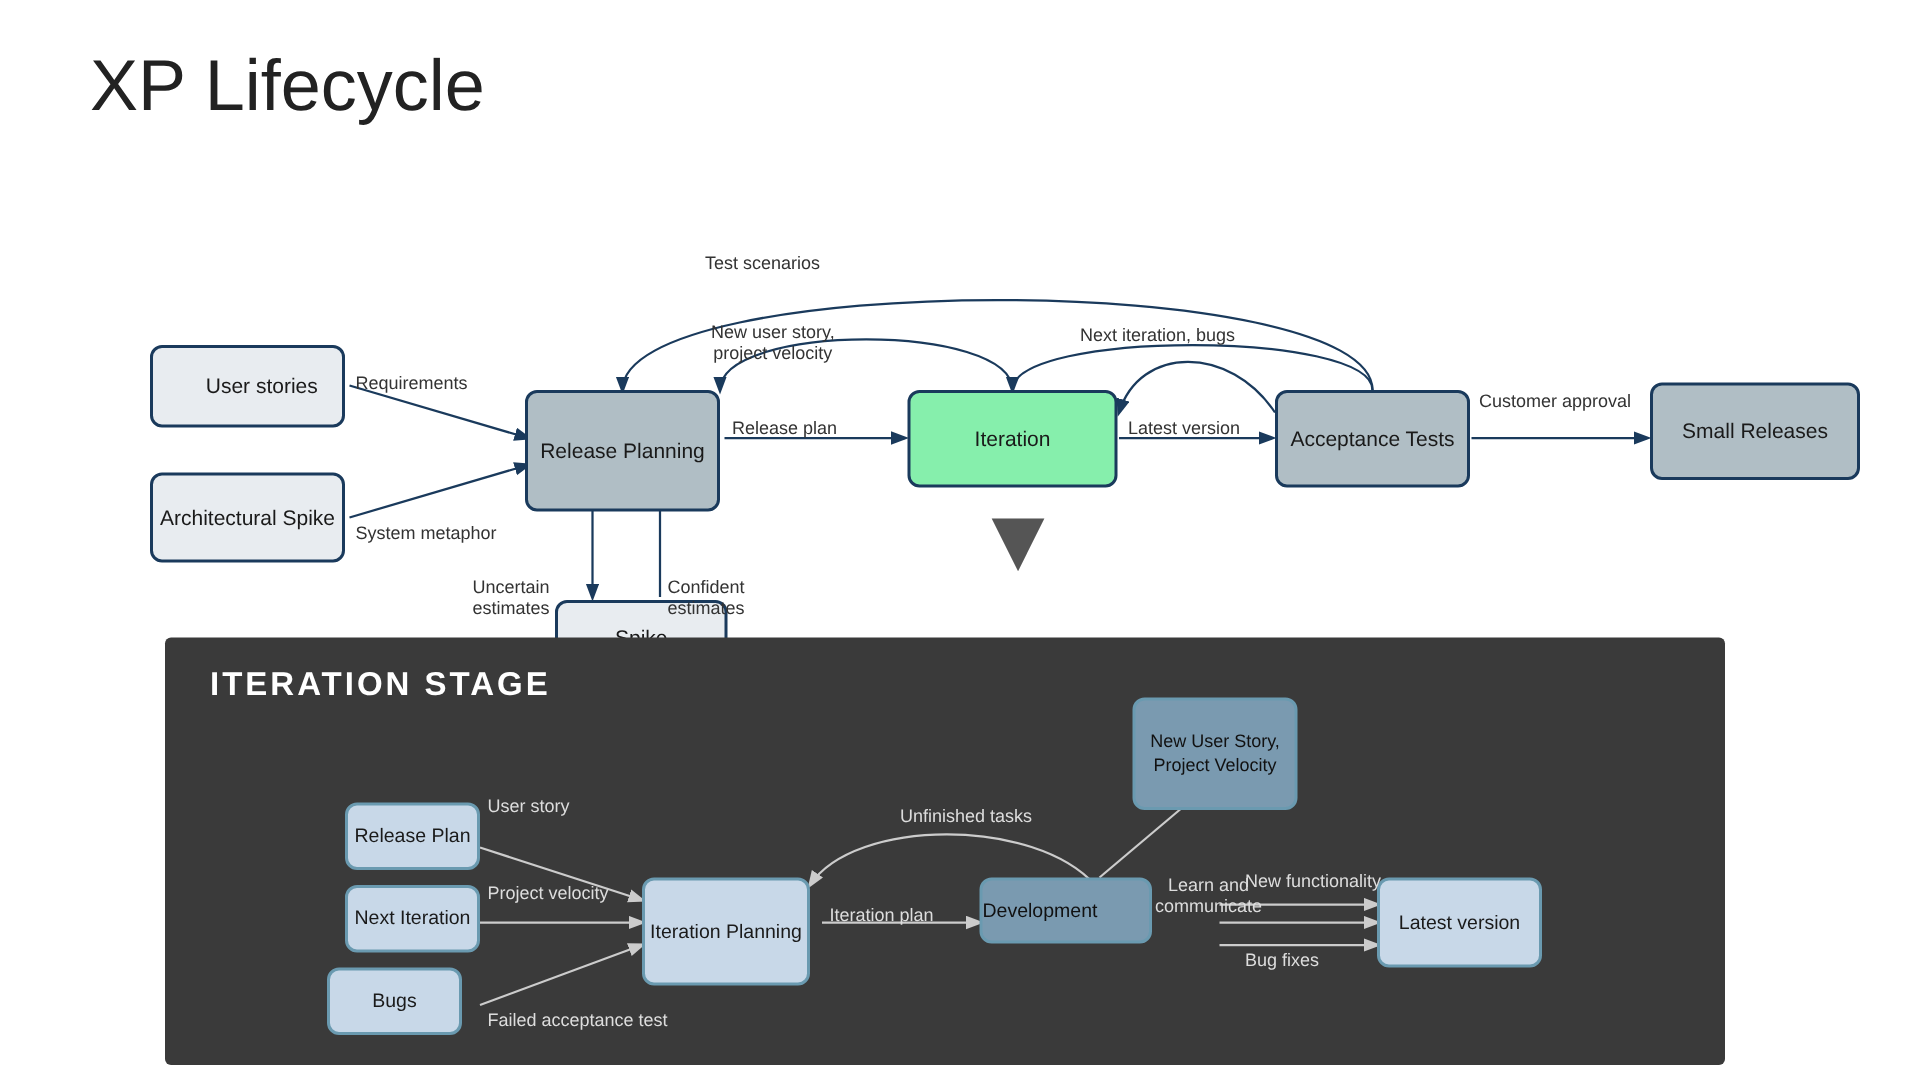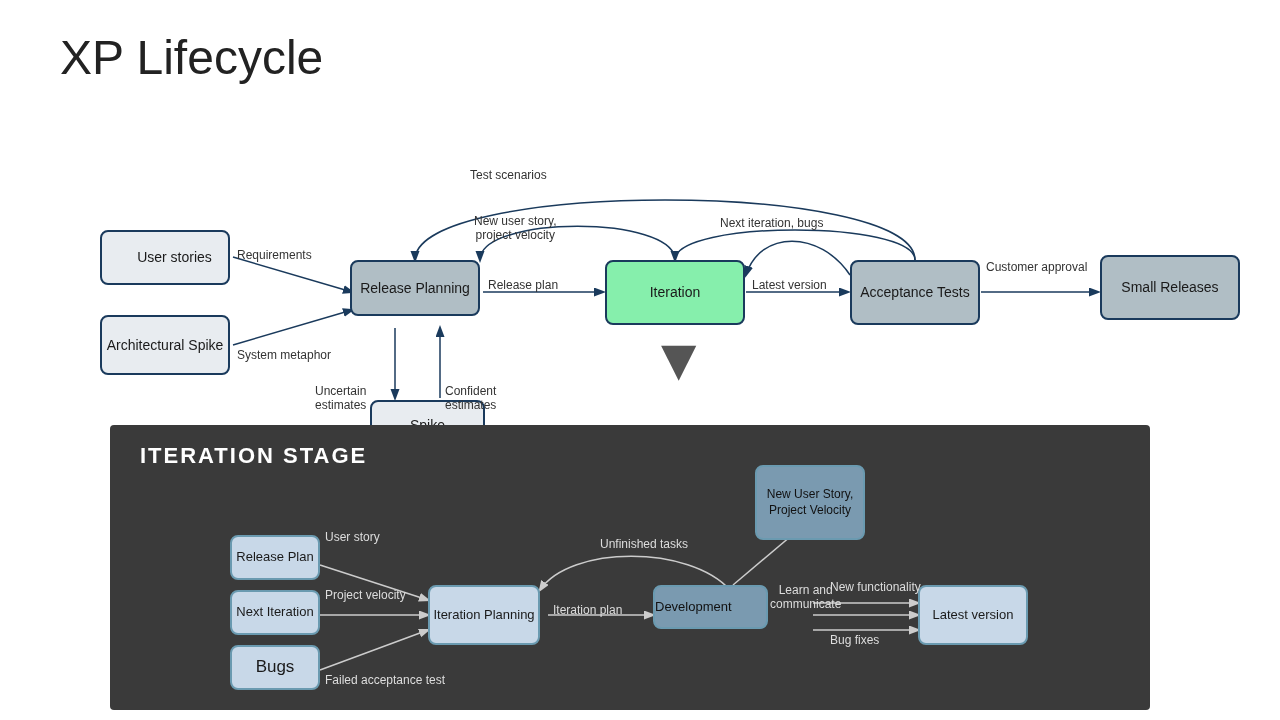--- a/index.html
+++ b/index.html
@@ -180,21 +180,21 @@
   </svg>
 
   <div class="box" style="left:60px;top:130px;width:130px;height:55px;padding-left:19px;">
     <span>User stories</span>
   </div>
 
   <div class="box" style="left:60px;top:215px;width:130px;height:60px;">
     <span>Architectural Spike</span>
   </div>
 
-  <div class="box dark" style="left:310px;top:160px;width:130px;height:56px;">
+  <div class="box dark" style="left:310px;top:160px;width:130px;height:81px;">
     <span>Release Planning</span>
   </div>
 
   <div class="box" style="left:330px;top:300px;width:115px;height:50px;">
     <span>Spike</span>
   </div>
 
   <div class="box gray-dark" style="left:565px;top:160px;width:140px;height:65px;">
     <span>Iteration</span>
   </div>
@@ -271,25 +271,25 @@
   <div class="iteration-stage-title">ITERATION STAGE</div>
 
   <div class="box-light" style="left:120px;top:110px;width:90px;height:45px;font-size:13px;">
     <span>Release Plan</span>
   </div>
 
   <div class="box-light" style="left:120px;top:165px;width:90px;height:45px;font-size:13px;">
     <span>Next Iteration</span>
   </div>
 
-  <div class="box-light" style="left:120px;top:220px;width:90px;height:45px;font-size:17px;">
+  <div class="box-light" style="left:108px;top:220px;width:90px;height:45px;font-size:13px;">
     <span>Bugs</span>
   </div>
 
-  <div class="box-light" style="left:318px;top:160px;width:112px;height:60px;font-size:13px;">
+  <div class="box-light" style="left:318px;top:160px;width:112px;height:72px;font-size:13px;">
     <span>Iteration Planning</span>
   </div>
 
   <div class="box-light-dark" style="left:543px;top:160px;width:115px;height:44px;font-size:13px;color:#111;">
     <span>Development</span>
   </div>
 
   <div class="box-light" style="left:808px;top:160px;width:110px;height:60px;font-size:13px;">
     <span>Latest version</span>
   </div>

